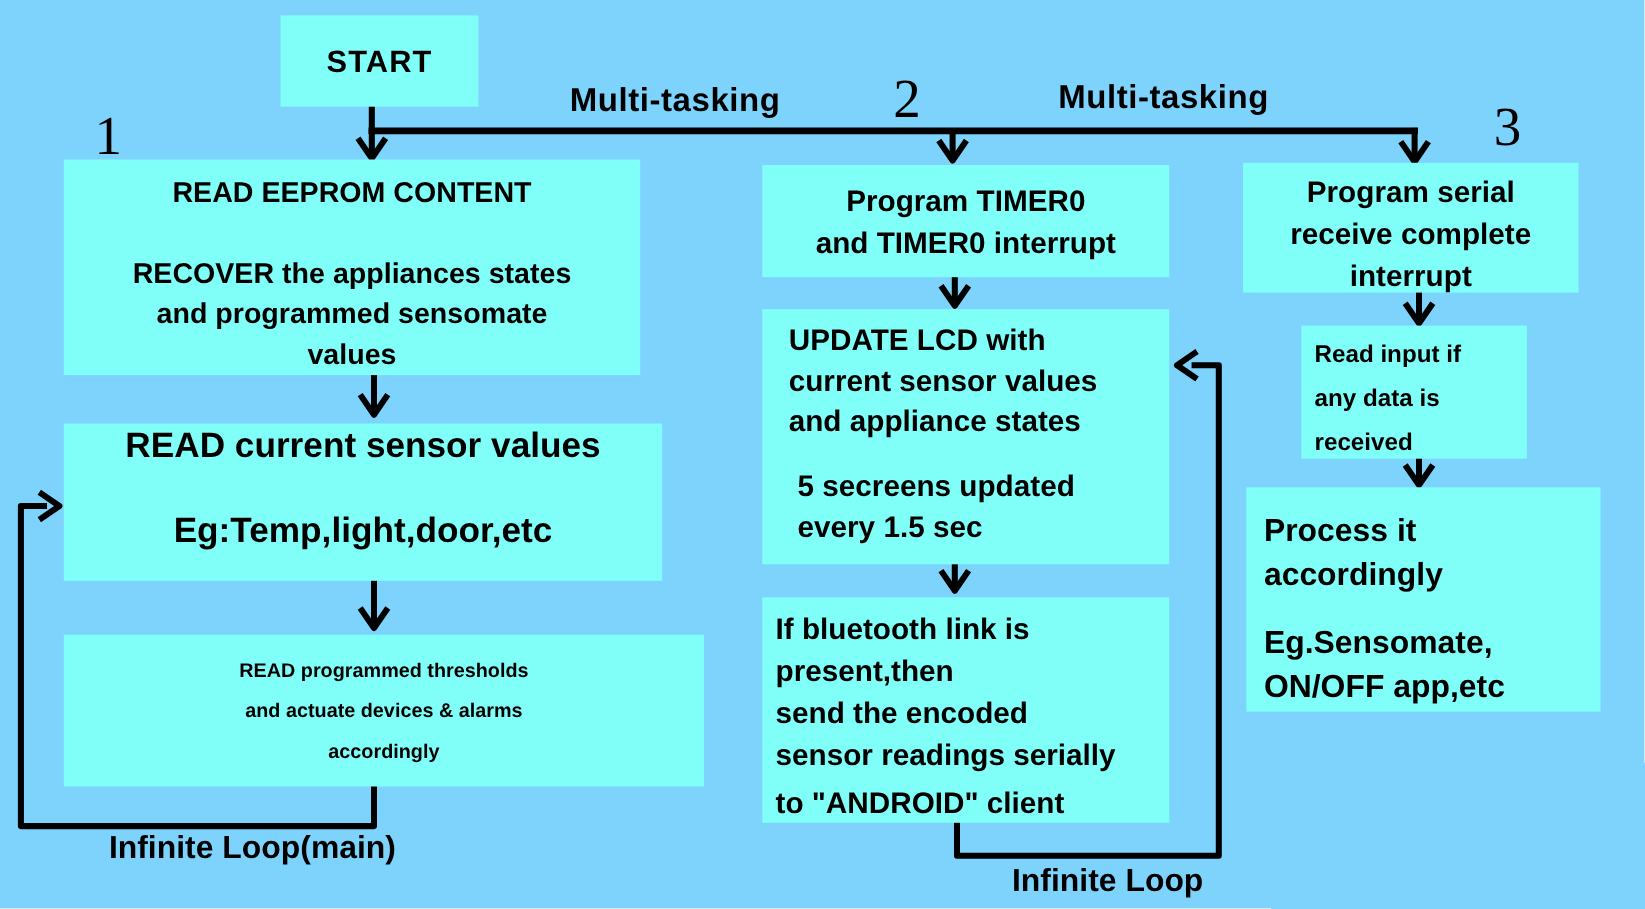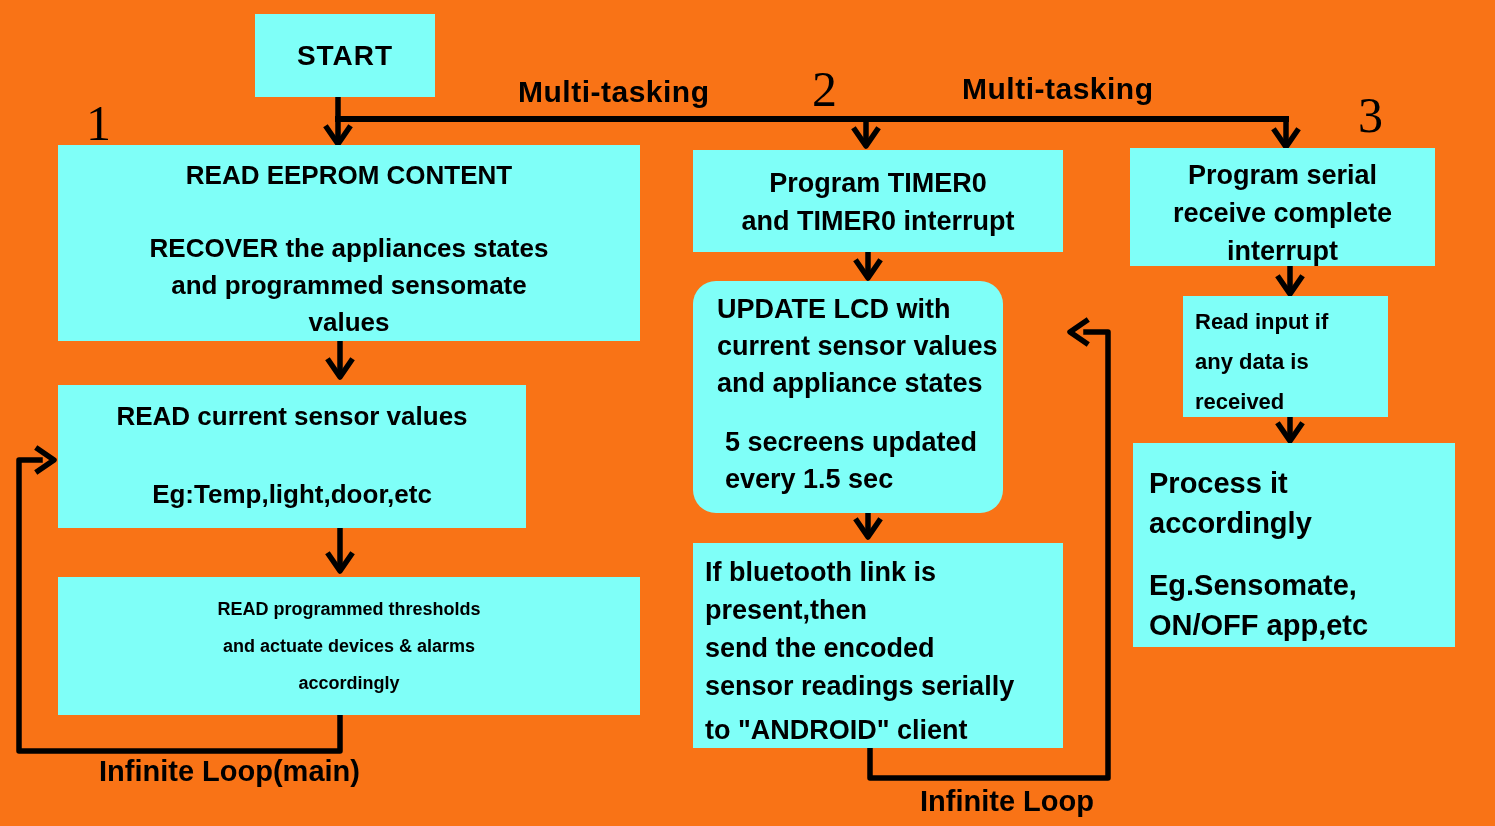--- a/index.html
+++ b/index.html
@@ -1,44 +1,44 @@
 <!DOCTYPE html>
 <html><head>
 <meta charset="utf-8">
 <style>
   html,body{margin:0;padding:0;background:#ffffff;}
   #stage{
     position:relative;
     width:1495px;height:826px;
-    background:#f97316;
+    background:#7dd3fc;
     font-family:"Liberation Sans", sans-serif;
     font-weight:700;
     color:#000;
     overflow:hidden;
   }
   #connectors{position:absolute;left:0;top:0;width:1495px;height:826px;pointer-events:none;}
   .box{
     position:absolute;
     background:var(--box-fill,#7FFFF8);
     box-sizing:border-box;
   }
   .tc{text-align:center;}
   .tl{text-align:left;}
   .ln{white-space:nowrap;}
   
   #start-box{left:255px;top:14px;width:180px;height:83px;display:flex;align-items:center;justify-content:center;font-size:28px;letter-spacing:1px;}
   
-  #c1b1{left:58px;top:145px;width:582px;height:196px;padding-top:12px;font-size:26px;line-height:37px;}
+  #c1b1{left:58px;top:145px;width:524px;height:196px;padding-top:12px;font-size:26px;line-height:37px;}
   #c1b1 .sp{height:36px;}
-  #c1b2{left:58px;top:385px;width:468px;height:143px;padding-top:12px;font-size:26px;line-height:38px;}
+  #c1b2{left:58px;top:385px;width:544px;height:143px;padding-top:0;font-size:32px;line-height:38px;}
   #c1b2 .sp{height:40px;}
   #c1b3{left:58px;top:577px;width:582px;height:138px;padding-top:14px;font-size:18px;line-height:37px;}
   
   #c2b1{left:693px;top:150px;width:370px;height:102px;padding-top:14px;font-size:27px;line-height:38px;}
-  #c2b2{left:693px;top:281px;width:310px;height:232px;padding:10px 6px 0 24px;font-size:27px;line-height:37px;border-radius:23px;}
+  #c2b2{left:693px;top:281px;width:370px;height:232px;padding:10px 6px 0 24px;font-size:27px;line-height:37px;}
   #c2b2 .sp{height:22px;}
   #c2b2 .g2{margin-left:8px;}
   #c2b3{left:693px;top:543px;width:370px;height:205px;padding:10px 4px 0 12px;font-size:27px;line-height:38px;}
   #c2b3 .sp{height:6px;}
   
   #c3b1{left:1130px;top:148px;width:305px;height:118px;padding-top:8px;font-size:27px;line-height:38px;}
   #c3b2{left:1183px;top:296px;width:205px;height:121px;padding:6px 2px 0 12px;font-size:22px;line-height:40px;}
   #c3b3{left:1133px;top:443px;width:322px;height:204px;padding:20px 2px 0 16px;font-size:29px;line-height:40px;}
   #c3b3 .sp{height:22px;}
   

